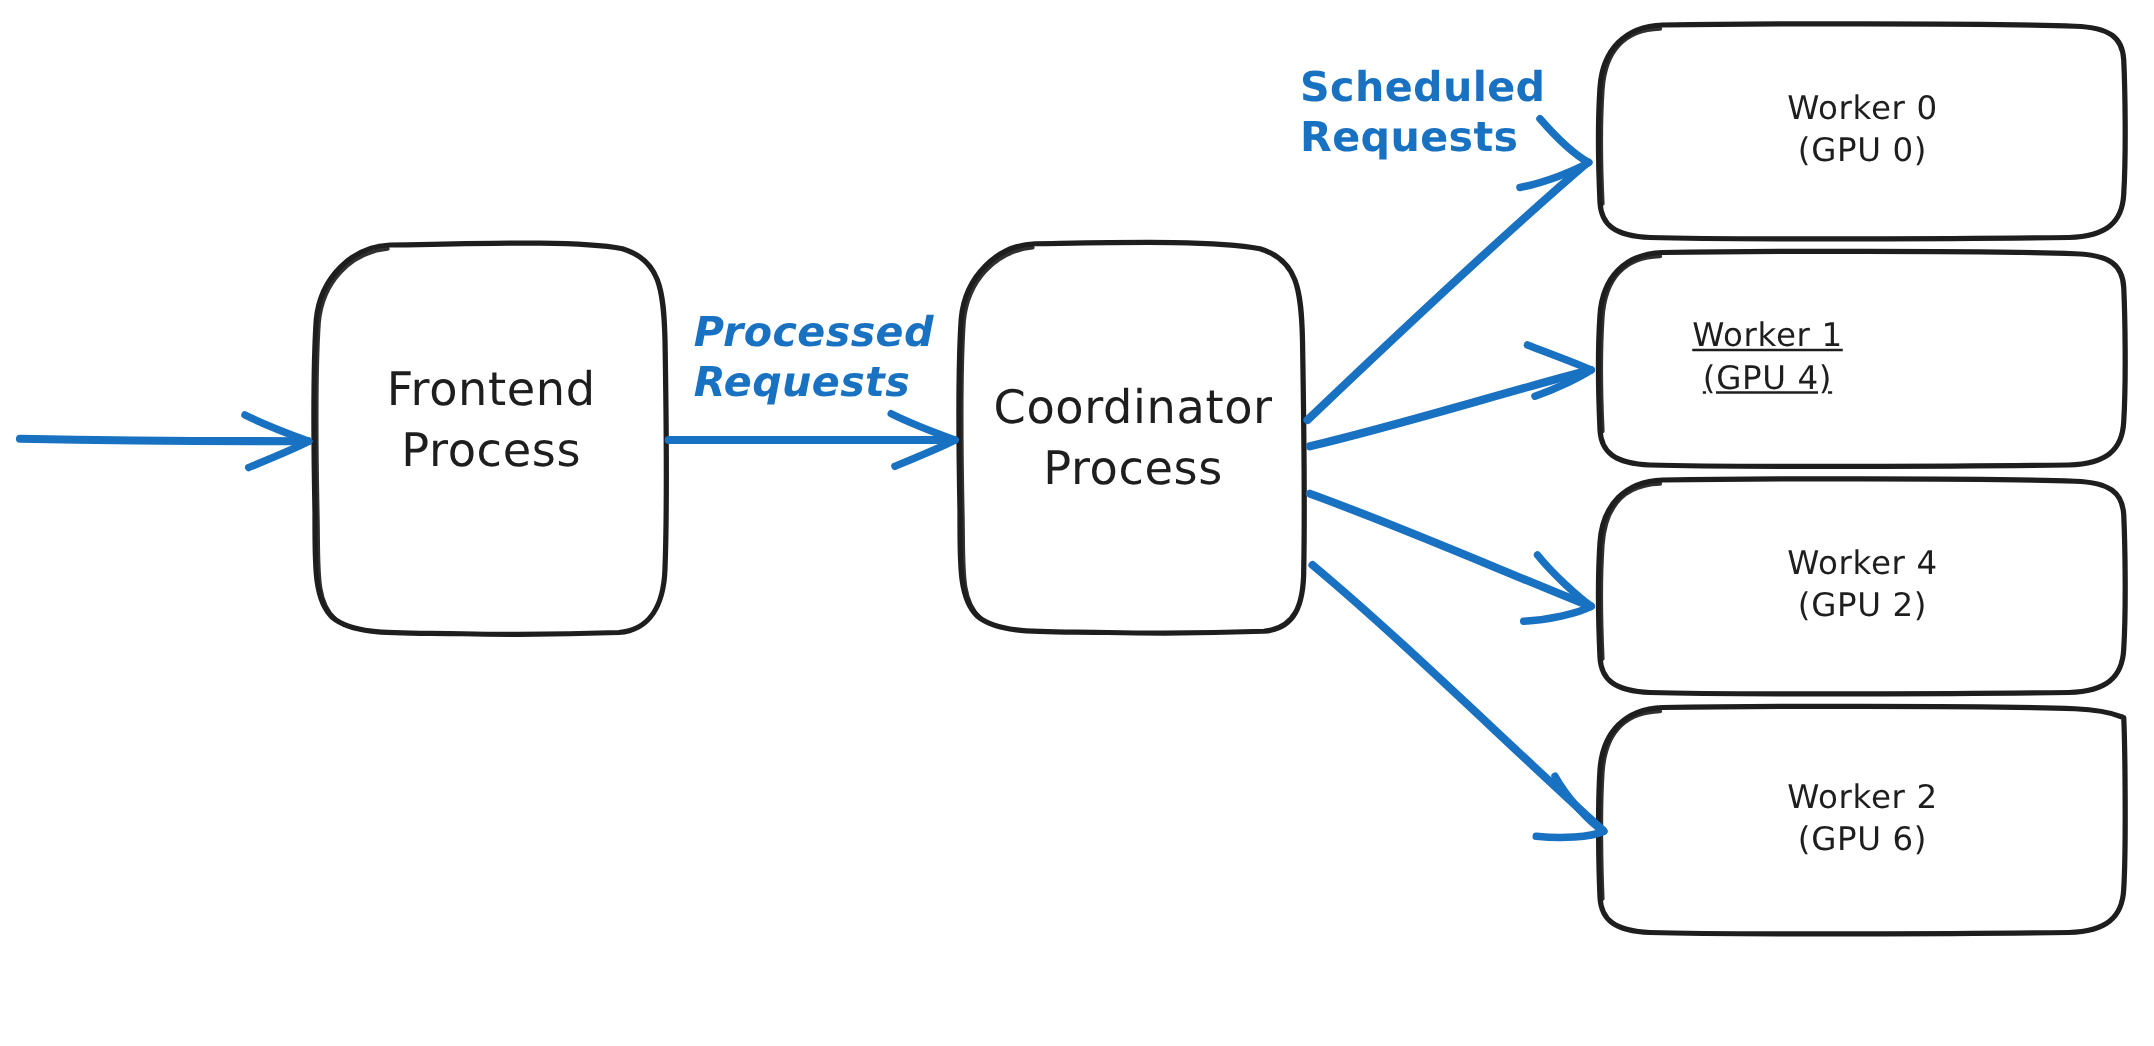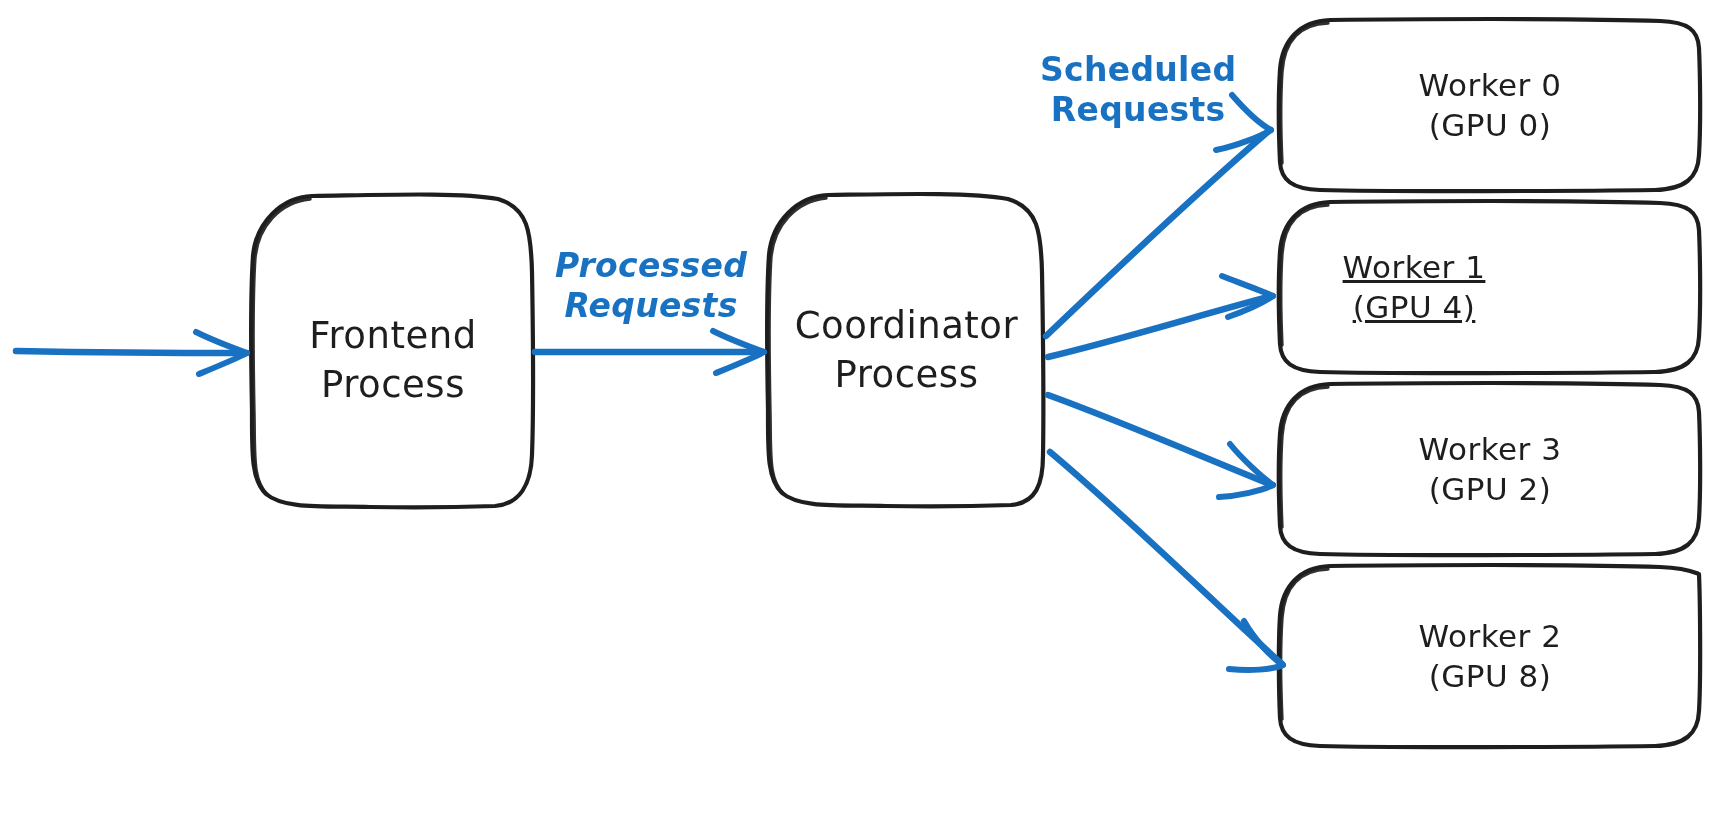--- a/index.html
+++ b/index.html
@@ -38,30 +38,29 @@
   }
   .node-label .line {
     display: block;
     white-space: nowrap;
   }
   .edge-label {
     position: absolute;
     color: #1971c2;
     font-family: "DejaVu Sans", sans-serif;
     font-weight: 700;
-    text-align: center;
     line-height: 1.22;
     letter-spacing: 0.3px;
     white-space: nowrap;
   }
   .edge-label .line { display: block; }
 
   
   .process-text { font-size: 37px; line-height: 1.32; }
-  .worker-text  { font-size: 31px; line-height: 1.30; }
+  .worker-text  { font-size: 26px; line-height: 1.30; }
   .label-text   { font-size: 33px; }
 </style>
 </head>
 <body>
 
 <div id="canvas">
 
   <svg class="layer" viewBox="0 0 1723 837" xmlns="http://www.w3.org/2000/svg">
 
     <g>
@@ -146,48 +145,48 @@
       <path d="M1219 497 C 1238 496 1262 491 1273 485" fill="none" stroke="#1971c2" stroke-width="6" stroke-linecap="round"></path>
     </g>
 
     <g>
       <path d="M1050 452 C 1122 512 1208 597 1282 664" fill="none" stroke="#1971c2" stroke-width="6.5" stroke-linecap="round"></path>
       <path d="M1244 621 C 1254 639 1272 658 1283 665" fill="none" stroke="#1971c2" stroke-width="6" stroke-linecap="round"></path>
       <path d="M1229 669 C 1249 671 1272 670 1283 665" fill="none" stroke="#1971c2" stroke-width="6" stroke-linecap="round"></path>
     </g>
   </svg>
 
-  <div class="node-label process-text" style="left:253px; top:204px; width:280px; height:314px;">
+  <div class="node-label process-text" style="left:253px; top:180px; width:280px; height:314px;">
     <span class="line">Frontend</span>
     <span class="line">Process</span>
   </div>
 
   <div class="node-label process-text" style="left:769px; top:194px; width:275px; height:314px;">
     <span class="line">Coordinator</span>
     <span class="line">Process</span>
   </div>
 
   <div class="node-label worker-text" style="left:1280px; top:19px; width:420px; height:172px;">
     <span class="line">Worker 0</span>
     <span class="line">(GPU 0)</span>
   </div>
 
   <div class="node-label worker-text" style="left:1204px; top:201px; width:420px; height:172px;text-decoration:underline;">
     <span class="line">Worker 1</span>
     <span class="line">(GPU 4)</span>
   </div>
 
   <div class="node-label worker-text" style="left:1280px; top:383px; width:420px; height:172px;">
-    <span class="line">Worker 3</span>
+    <span class="line">Worker 4</span>
     <span class="line">(GPU 2)</span>
   </div>
 
   <div class="node-label worker-text" style="left:1280px; top:565px; width:420px; height:182px;">
     <span class="line">Worker 2</span>
-    <span class="line">(GPU 8)</span>
+    <span class="line">(GPU 6)</span>
   </div>
 
 
   <div class="edge-label label-text" style="left:555px; top:246px;font-style:italic;">
     <span class="line">Processed</span>
     <span class="line">Requests</span>
   </div>
 
   <div class="edge-label label-text" style="left:1040px; top:50px;">
     <span class="line">Scheduled</span>

